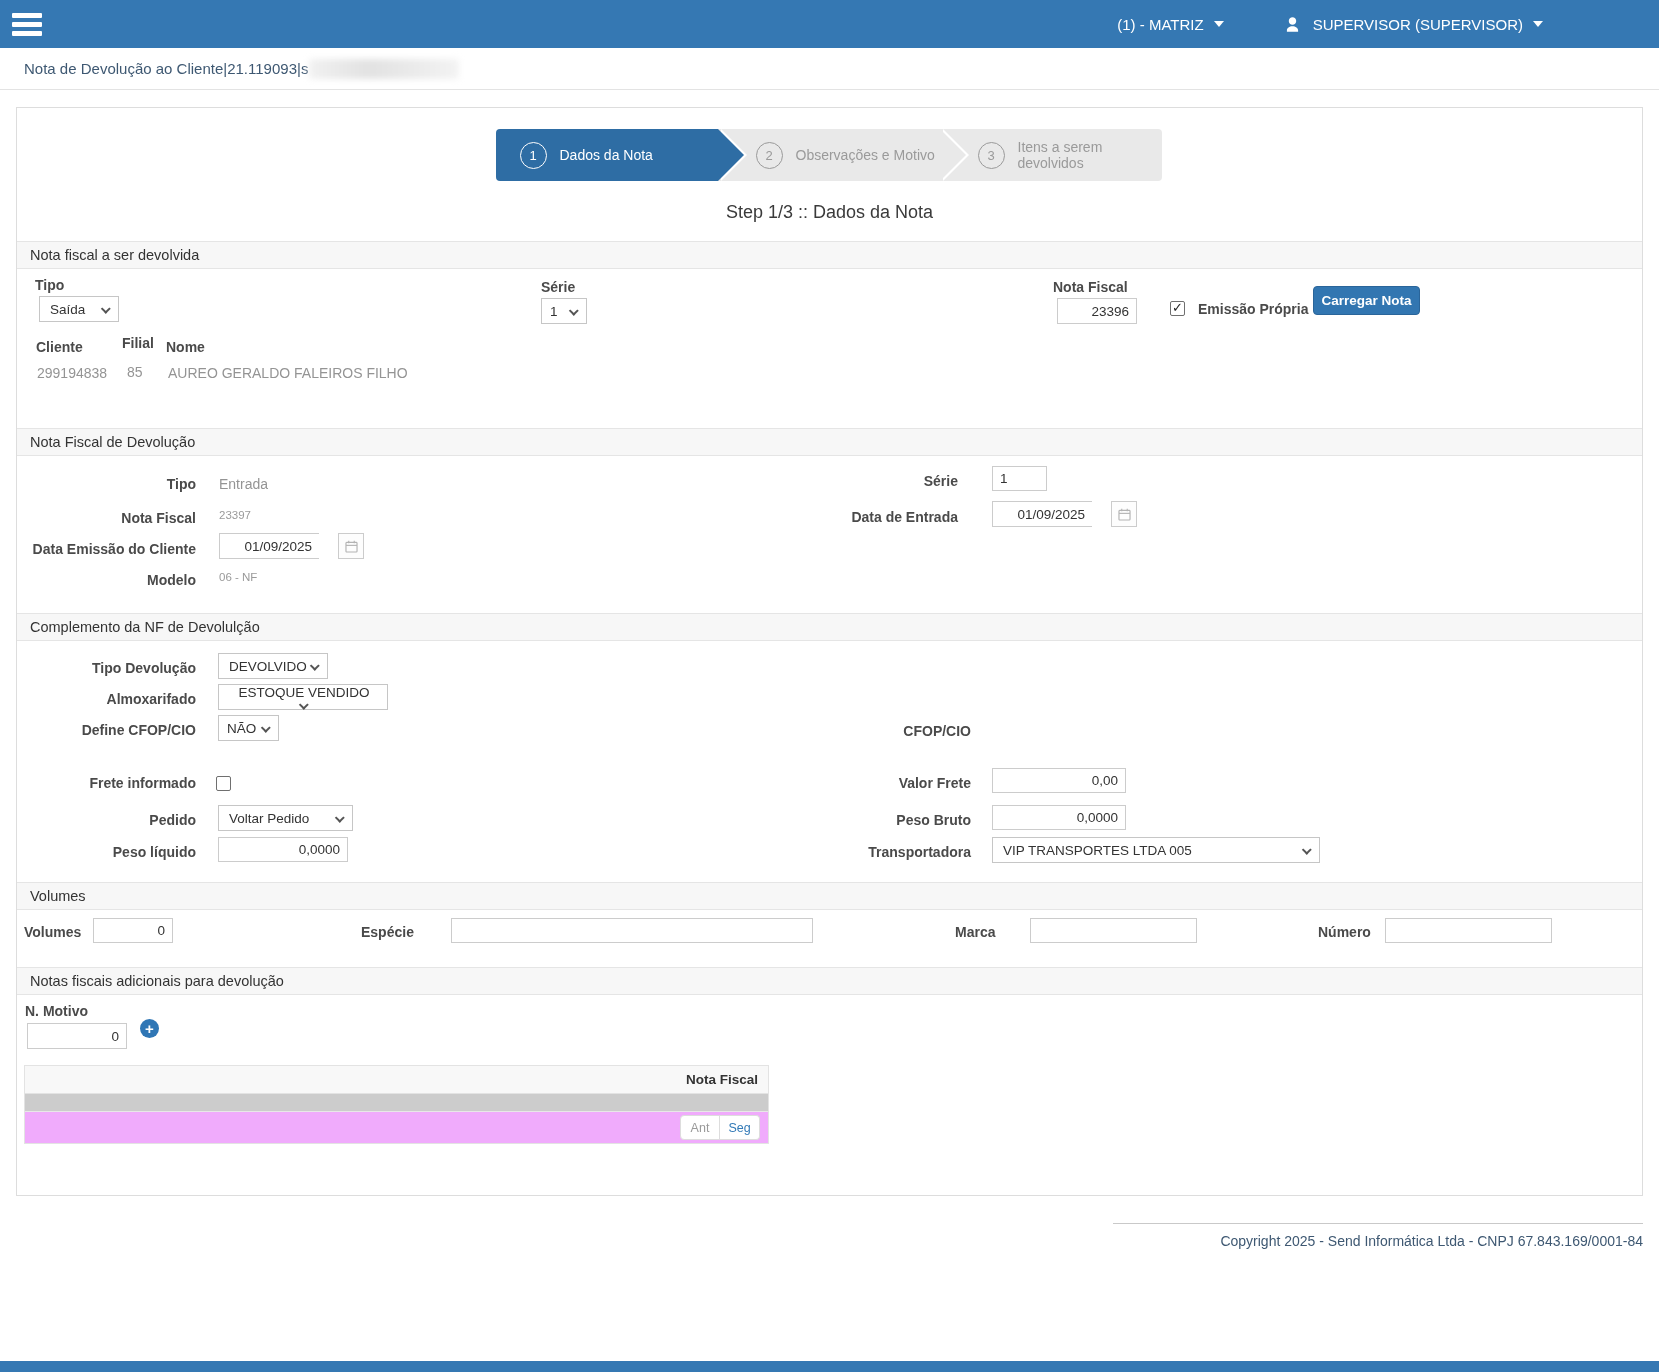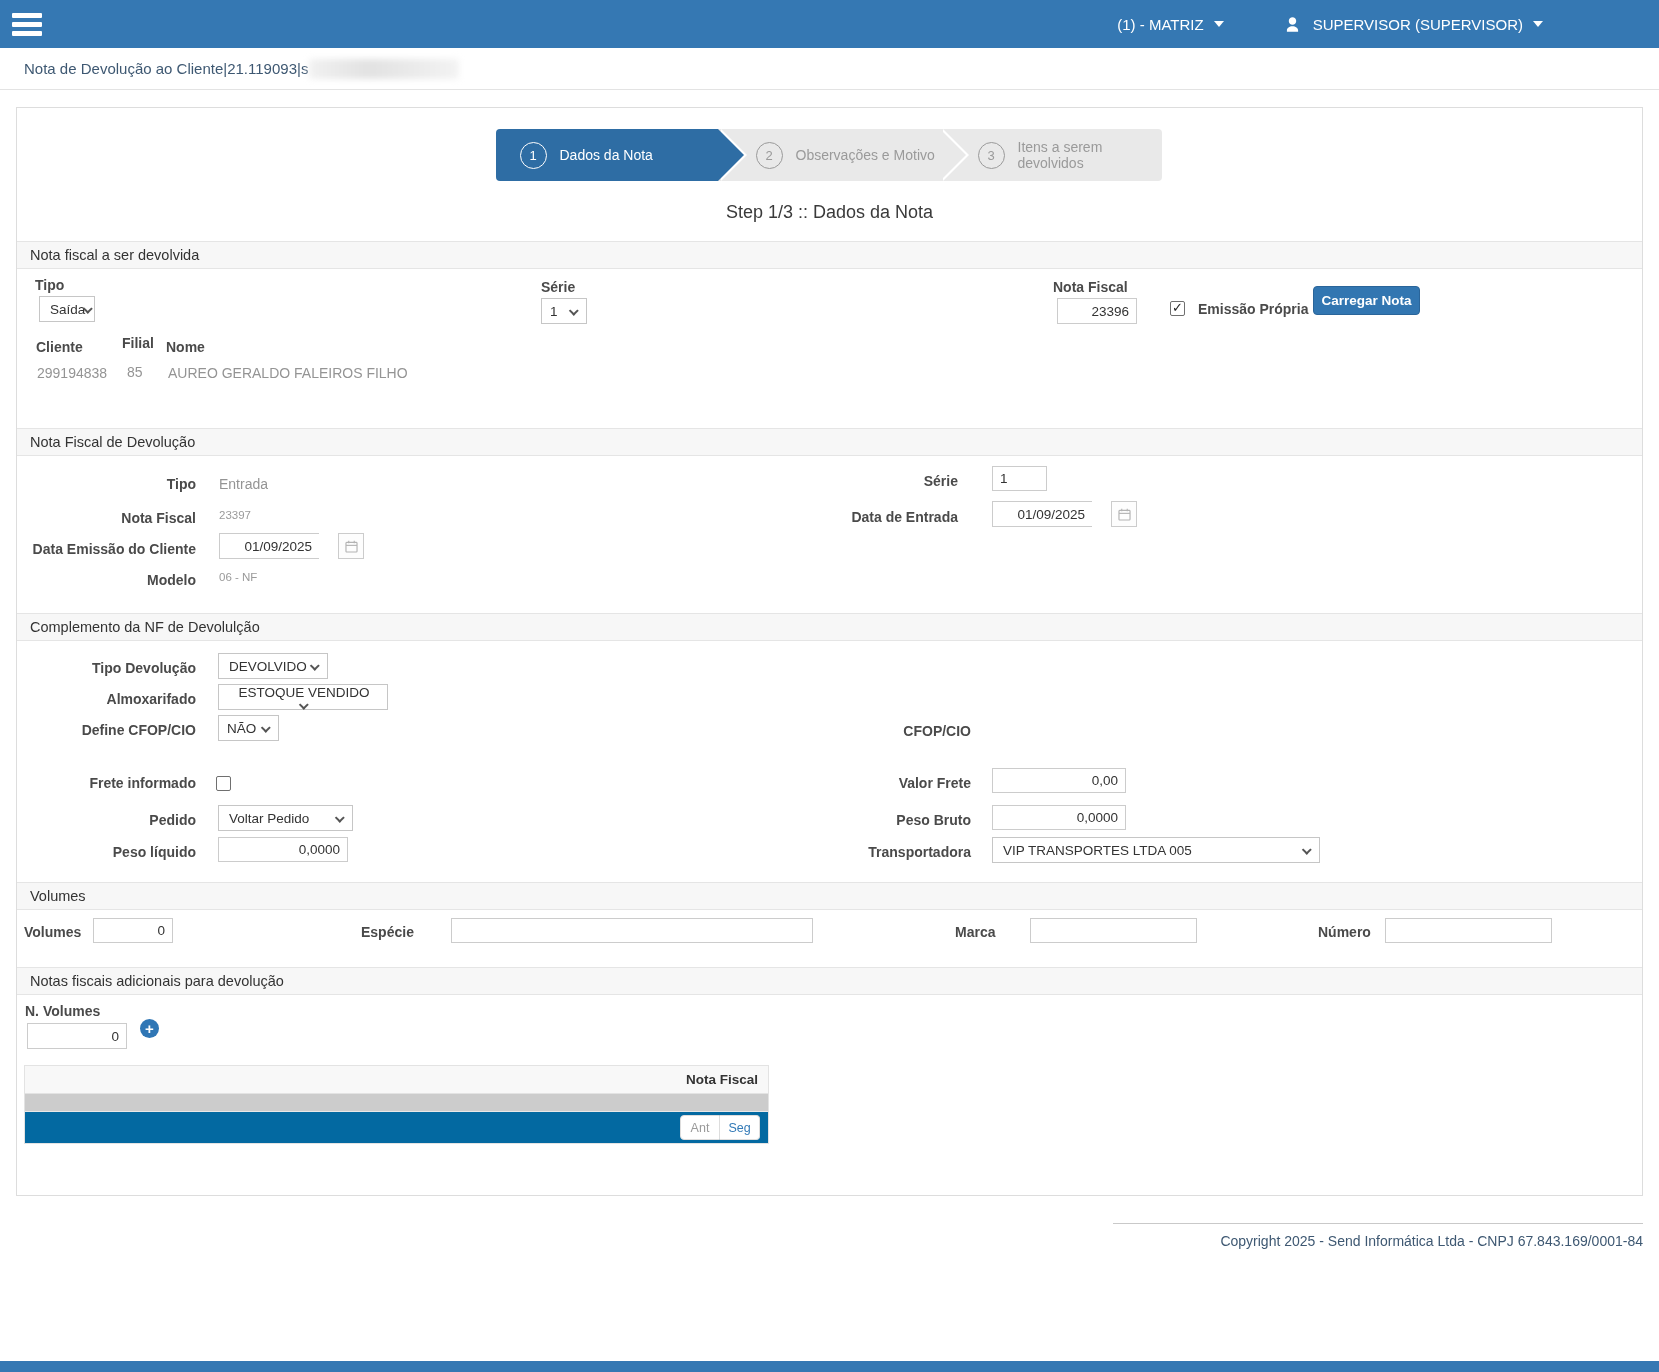--- a/index.html
+++ b/index.html
@@ -81,21 +81,21 @@
     font-family:inherit; font-size:13.5px; cursor:pointer; }
 
   .plus-btn { width:19px; height:19px; border-radius:50%; background:#2f76b5; color:#fff; border:none;
     font-size:15px; font-weight:bold; line-height:17px; text-align:center; cursor:pointer; padding:0; }
 
   
   .nf-table { width:745px; border:1px solid #e3e3e3; }
   .nf-thead { height:28px; background:#f8f8f8; display:flex; align-items:center; justify-content:flex-end;
     padding-right:10px; font-size:13.5px; font-weight:bold; color:#333; border-bottom:1px solid #e3e3e3; }
   .nf-empty { height:17px; background:#cccccc; }
-  .nf-tfoot { height:32px; background:#0369a1; display:flex; align-items:center; justify-content:flex-end;
+  .nf-tfoot { height:32px; background:#f0abfc; display:flex; align-items:center; justify-content:flex-end;
     padding-right:8px; border-top:1px solid #e8e8e8; }
   .pager { display:flex; }
   .pager button { width:40px; height:25px; background:#fff; border:1px solid #ddd; font-family:inherit;
     font-size:12.5px; cursor:pointer; }
   .pager .prev { border-radius:4px 0 0 4px; color:#9a9a9a; }
   .pager .next { border-radius:0 4px 4px 0; color:#337ab7; border-left:none; }
 
   
   .actions { margin:20px 0 0 4px; display:flex; gap:9px; position:relative; }
   .btn-fechar { width:90px; height:29px; }
@@ -155,21 +155,21 @@
       <span>Itens a serem devolvidos</span>
     </div>
   </div>
 
   <div class="step-heading">Step 1/3 :: Dados da Nota</div>
 
   <div class="sec first">
     <div class="sec-h">Nota fiscal a ser devolvida</div>
     <div class="sec-b" style="height:150px;">
       <span class="pos lbl" style="left:18px; top:8px;">Tipo</span>
-      <div class="pos sel" style="left:22px; top:27px; width:56px;">
+      <div class="pos sel" style="left:22px; top:27px; width:80px;">
         <span>Saída</span>
         <span class="chev"></span>
       </div>
 
       <span class="pos lbl" style="left:524px; top:10px;">Série</span>
       <div class="pos sel" style="left:524px; top:29px; width:46px; padding-left:8px;">
         <span>1</span>
         <span class="chev"></span>
       </div>
 
@@ -295,21 +295,21 @@
       <input class="pos inp h25" style="left: 1013px; top: 8px; width: 167px;" value="">
 
       <span class="pos lbl" style="left:1301px; top:14px;">Número</span>
       <input class="pos inp h25" style="left: 1368px; top: 8px; width: 167px;" value="">
     </div>
   </div>
 
   <div class="sec">
     <div class="sec-h">Notas fiscais adicionais para devolução</div>
     <div class="sec-b" style="height:170px;">
-      <span class="pos lbl" style="left:8px; top:8px;">N. Volumes</span>
+      <span class="pos lbl" style="left:8px; top:8px;">N. Motivo</span>
       <input class="pos inp num" style="left: 10px; top: 28px; width: 100px;" value="0">
       <button class="pos plus-btn" style="left:123px; top:24px;">+</button>
 
       <div class="pos nf-table" style="left:7px; top:70px;">
         <div class="nf-thead">Nota Fiscal</div>
         <div class="nf-empty"></div>
         <div class="nf-tfoot">
           <div class="pager">
             <button class="prev">Ant</button>
             <button class="next">Seg</button>

